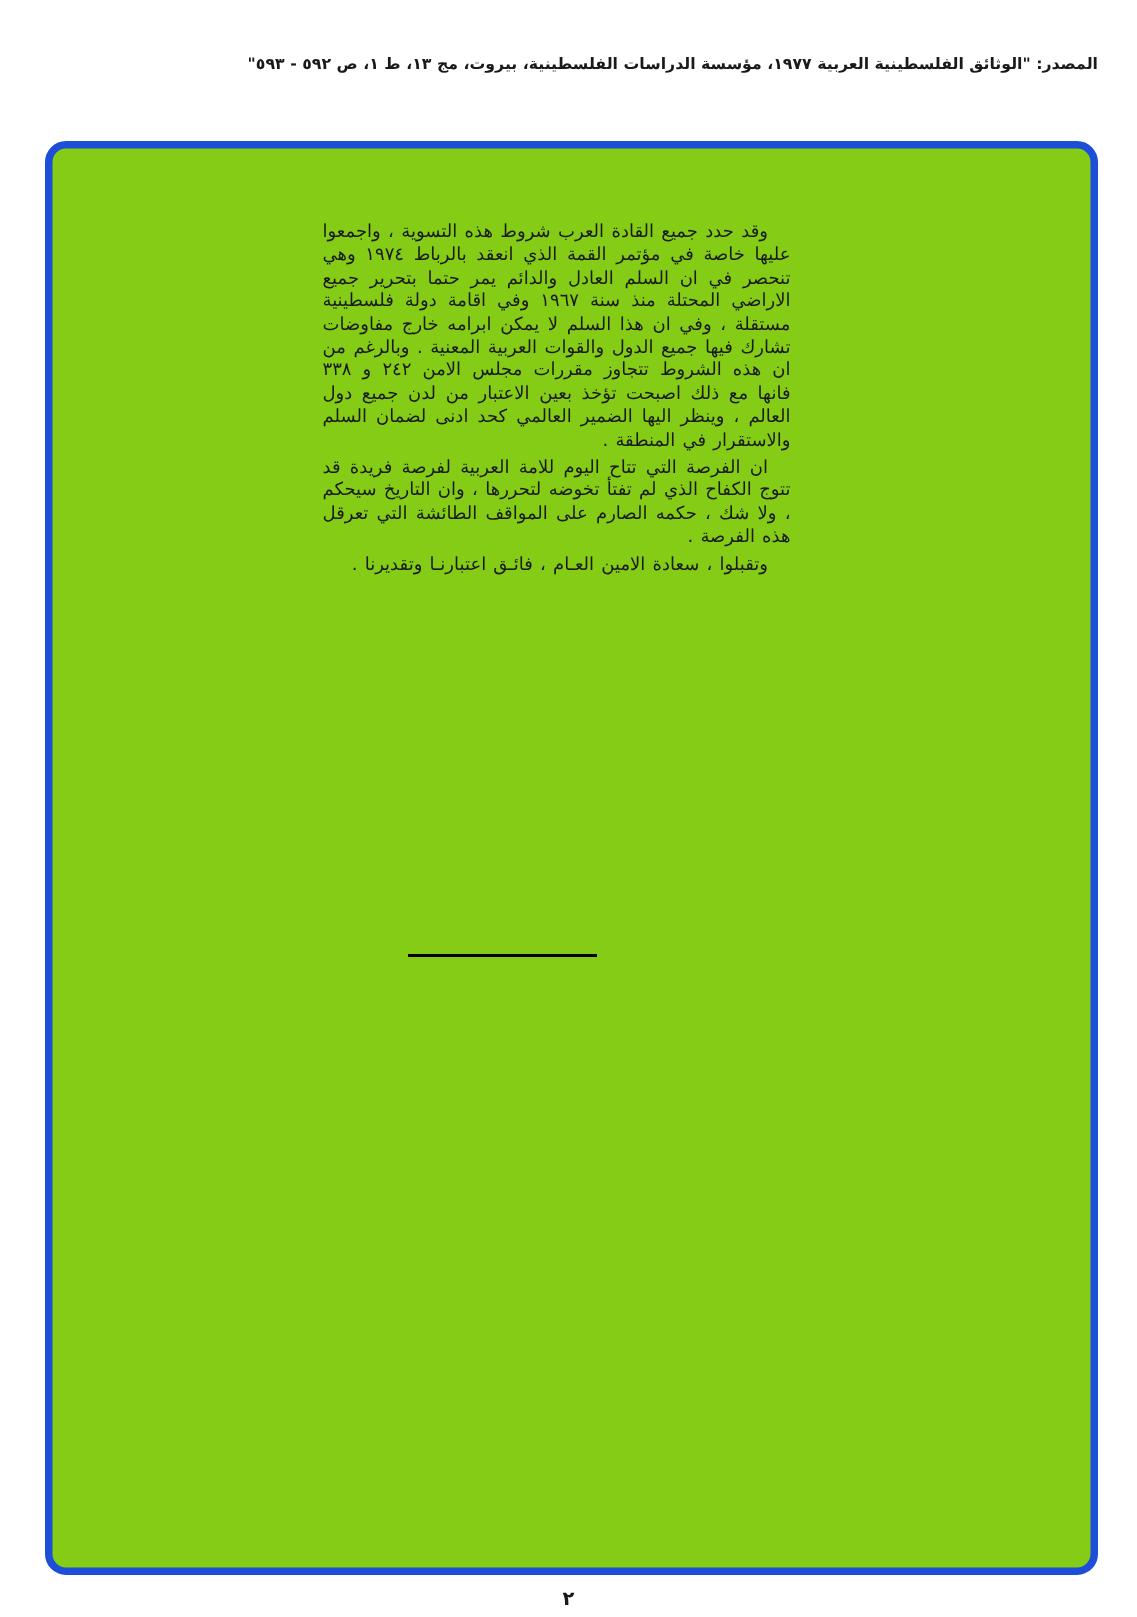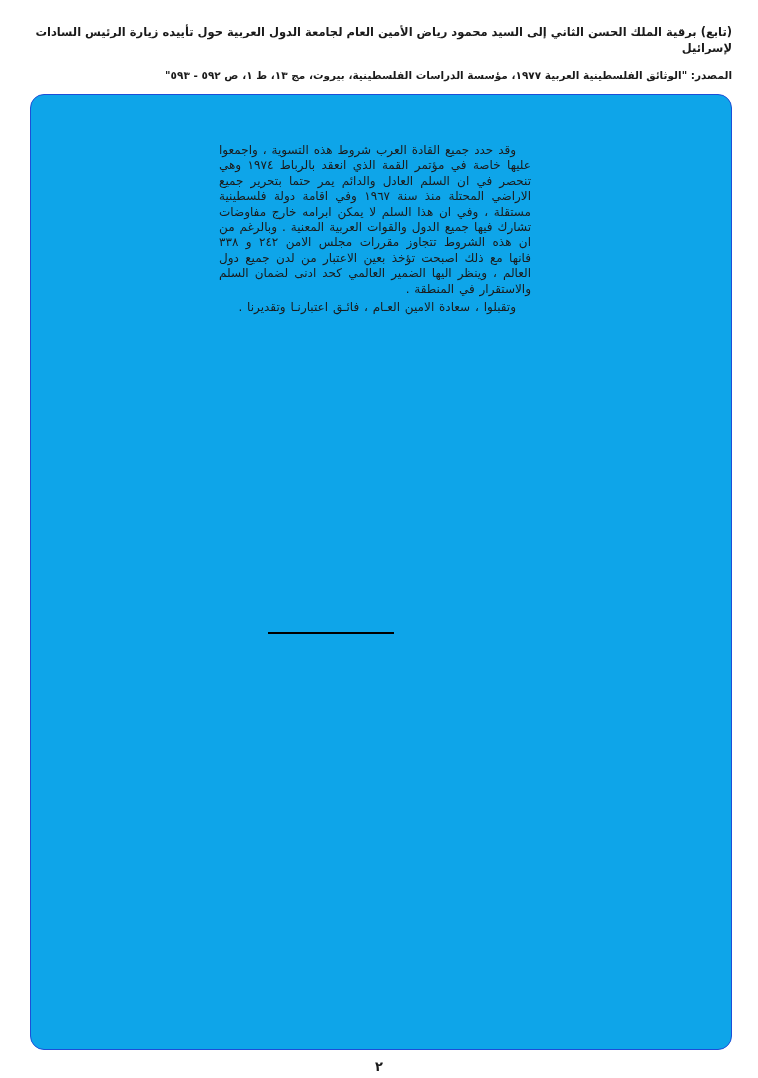--- a/index.html
+++ b/index.html
@@ -41,23 +41,23 @@
     line-height: 14px;
     margin-top: 12px;
   }
   
   .green-box {
     position: absolute;
     left: 30px;
     right: 26px;
     top: 94px;
     bottom: 28px;
-    border: 1px solid #1d4ed8;
+    border: 5px solid #1d4ed8;
     border-radius: 14px;
-    background: #0ea5e9;
+    background: #84cc16;
   }
   
   .text-block {
     position: absolute;
     top: 48px;
     right: 200px;
     width: 312px;
     direction: rtl;
     text-align: justify;
     font-size: 12px;
@@ -90,28 +90,28 @@
     font-size: 13px;
     direction: rtl;
   }
 </style>
 </head>
 <body>
 
 <div class="page">
 
   <header class="doc-header">
-    <div class="h1">(تابع) برقية الملك الحسن الثاني إلى السيد محمود رياض الأمين العام لجامعة الدول العربية حول تأييده زيارة الرئيس السادات لإسرائيل</div>
     <div class="h2">المصدر:  "الوثائق الفلسطينية العربية ١٩٧٧، مؤسسة الدراسات الفلسطينية، بيروت، مج ١٣، ط ١، ص ٥٩٢ - ٥٩٣"</div>
   </header>
 
   <div class="green-box">
 
     <div class="text-block">
       <p>وقد حدد جميع القادة العرب شروط هذه التسوية ، واجمعوا عليها خاصة في مؤتمر القمة الذي انعقد بالرباط ١٩٧٤ وهي تنحصر في ان السلم العادل والدائم يمر حتما بتحرير جميع الاراضي المحتلة منذ سنة ١٩٦٧ وفي اقامة دولة فلسطينية مستقلة ، وفي ان هذا السلم لا يمكن ابرامه خارج مفاوضات تشارك فيها جميع الدول والقوات العربية المعنية . وبالرغم من ان هذه الشروط تتجاوز مقررات مجلس الامن ٢٤٢ و ٣٣٨ فانها مع ذلك اصبحت تؤخذ بعين الاعتبار من لدن جميع دول العالم ، وينظر اليها الضمير العالمي كحد ادنى لضمان السلم والاستقرار في المنطقة .</p>
+      <p>ان الفرصة التي تتاح اليوم للامة العربية لفرصة فريدة قد تتوج الكفاح الذي لم تفتأ تخوضه لتحررها ، وان التاريخ سيحكم ، ولا شك ، حكمه الصارم على المواقف الطائشة التي تعرقل هذه الفرصة .</p>
       <p>وتقبلوا ، سعادة الامين العـام ، فائـق اعتبارنـا وتقديرنا .</p>
     </div>
 
     <div class="sig-line"></div>
 
   </div>
 
   <div class="page-num">٢</div>
 
 </div>

